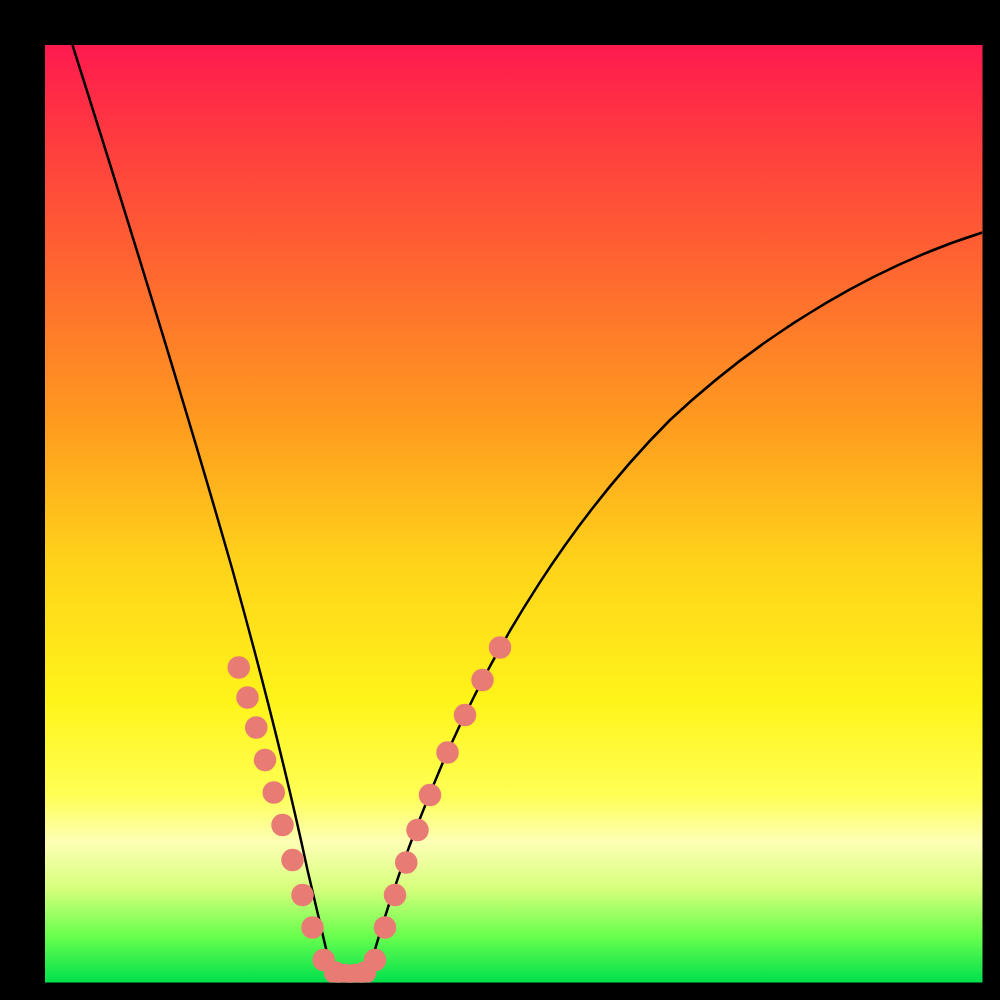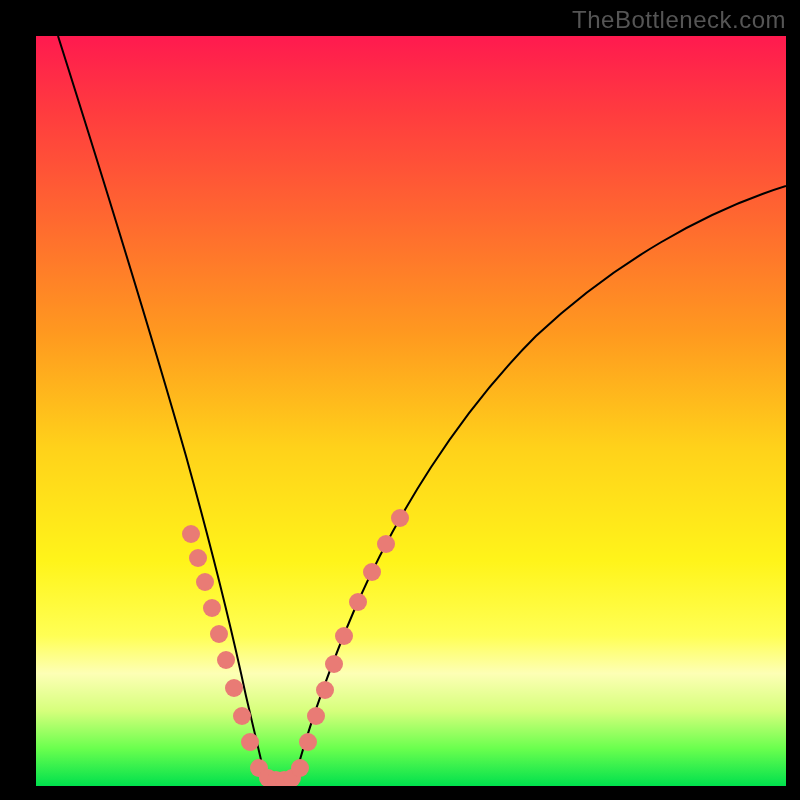--- a/index.html
+++ b/index.html
@@ -63,21 +63,20 @@
   .dot {
     fill: #e97b75;
     stroke: none;
   }
 </style>
 </head>
 <body>
 
 <div class="frame">
 
-  <div class="watermark">TheBottleneck.com</div>
 
   <div class="plot-area">
 
     <svg class="curves" viewBox="0 0 750 750" preserveAspectRatio="none">
       <path class="curve" d="M 22 0
                C 60 120, 110 280, 150 420
                C 175 510, 195 590, 210 660
                C 218 695, 224 720, 230 745"></path>
       <path class="curve" d="M 258 745
                C 270 700, 290 640, 320 570

